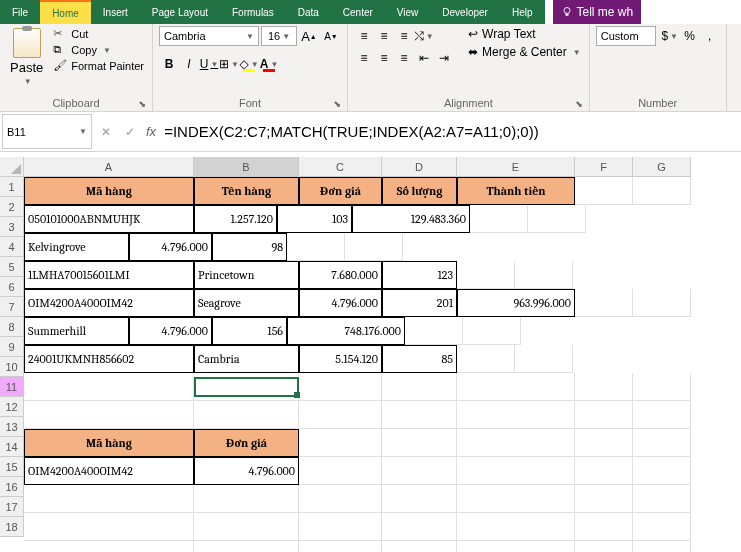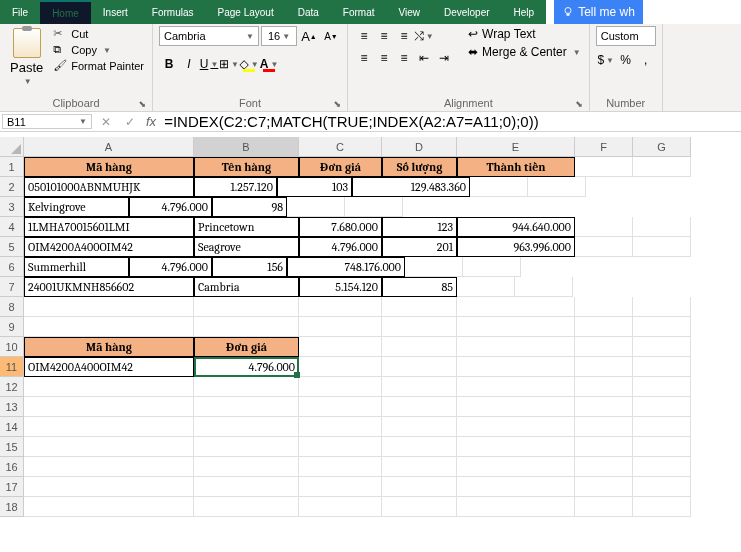--- a/index.html
+++ b/index.html
@@ -2,23 +2,23 @@
 <html><head>
 <meta charset="utf-8">
 <style>
 * { box-sizing: border-box; margin: 0; padding: 0; font-family: 'Segoe UI', Tahoma, sans-serif; }
 body { background: #fff; font-size: 12px; overflow: hidden; width: 741px; height: 552px; }
 
 
 .tabs { display: flex; height: 24px; background: #fff; align-items: stretch; }
 .tab { padding: 4px 12px; font-size: 10px; cursor: pointer; color: #fff; background: #217346; display: flex; align-items: center; }
 .tab.file { background: #217346; }
-.tab.active { background: #0f172a; color: #217346; border-top: 2px solid #0f766e; }
+.tab.active { background: #fde047; color: #217346; border-top: 2px solid #f97316; }
 .tab.normal { background: #217346; color: #fff; }
-.tell-me { margin-left: 8px; display: flex; align-items: center; gap: 4px; color: #fff; background: #3b82f6; padding: 0 8px; }
+.tell-me { margin-left: 8px; display: flex; align-items: center; gap: 4px; color: #fff; background: #701a75; padding: 0 8px; }
 .bulb { width: 12px; height: 12px; }
 
 
 .ribbon { display: flex; height: 88px; border-bottom: 1px solid #d4d4d4; background: #f3f2f1; }
 .group { border-right: 1px solid #d4d4d4; padding: 2px 6px 0 6px; display: flex; flex-direction: column; justify-content: space-between; }
 .group-body { display: flex; gap: 4px; align-items: flex-start; flex: 1; }
 .group-label { text-align: center; font-size: 11px; color: #666; padding: 2px 0; position: relative; }
 .group-label .dlg { position: absolute; right: 0; bottom: 2px; font-size: 9px; color: #666; }
 
 
@@ -39,63 +39,63 @@
 .bold { font-weight: bold; } .italic { font-style: italic; } .underline { text-decoration: underline; }
 
 
 .align-col { display: flex; flex-direction: column; gap: 2px; }
 .align-row { display: flex; gap: 0; }
 
 
 .num-combo { width: 60px; height: 20px; border: 1px solid #ababab; background: #fff; font-size: 11px; padding: 0 4px; display: flex; align-items: center; }
 
 
-.fbar-row { display: flex; height: 20px; border-bottom: 1px solid #d4d4d4; align-items: stretch; background: #fff; }
+.fbar-row { display: flex; height: 40px; border-bottom: 1px solid #d4d4d4; align-items: stretch; background: #fff; }
 .namebox { width: 90px; border: 1px solid #ccc; margin: 2px; display: flex; align-items: center; padding: 0 4px; font-size: 11px; justify-content: space-between; }
 .fx-area { display: flex; align-items: center; flex: 1; }
 .fxbtn { width: 24px; display: flex; align-items: center; justify-content: center; color: #999; font-size: 12px; }
 .fxlabel { font-style: italic; font-size: 13px; color: #666; margin: 0 4px; }
 .formula-input { flex: 1; font-size: 15px; padding: 0 4px; border: none; outline: none; }
 
 
 .grid-wrap { display: flex; height: calc(552px - 24px - 88px - 24px - 5px); }
 .corner { width: 24px; height: 20px; background: #f0f0f0; border-right: 1px solid #ccc; border-bottom: 1px solid #ccc; position: relative; }
 .corner::after { content:''; position:absolute; right:2px; bottom:2px; border:5px solid transparent; border-right-color:#b7b7b7; border-bottom-color:#b7b7b7; }
 .colheads { display: flex; height: 20px; }
 .colhead { background: #f0f0f0; border-right: 1px solid #ccc; border-bottom: 1px solid #ccc; text-align: center; font-size: 11px; line-height: 20px; color: #555; }
 .colhead.sel { background: #d2d2d2; }
 .rowheads { display: flex; flex-direction: column; }
 .rowhead { width: 24px; height: 20px; background: #f0f0f0; border-right: 1px solid #ccc; border-bottom: 1px solid #ccc; text-align: center; font-size: 11px; line-height: 20px; color: #555; }
-.rowhead.sel { background: #fdba74; }
+.rowhead.sel { background: #f0abfc; }
 .cells { position: relative; }
-.row { display: flex; height: 20px; }
+.row { display: flex; height: 28px; }
 .cell { border-right: 1px solid #e0e0e0; border-bottom: 1px solid #e0e0e0; font-size: 12px; padding: 0 3px; white-space: nowrap; overflow: hidden; display: flex; align-items: center; font-family: Cambria, Georgia, serif; }
 .cell.r { justify-content: flex-end; }
 .hdr { background: #f4b183; font-weight: bold; justify-content: center; border: 1px solid #000 !important; }
 .bord { border: 1px solid #000 !important; }
 .active-cell { position: absolute; border: 2px solid #217346; pointer-events: none; }
 .active-cell::after { content:''; position:absolute; right:-3px; bottom:-3px; width:6px; height:6px; background:#217346; }
 
 .cw-A { width: 170px; } .cw-B { width: 105px; } .cw-C { width: 83px; }
 .cw-D { width: 75px; } .cw-E { width: 118px; } .cw-F { width: 58px; } .cw-G { width: 58px; }
 
 .dd { font-size: 8px; color: #666; margin-left: 2px; }
 .color-bar { position: absolute; bottom: 1px; left: 3px; right: 3px; height: 3px; }
 </style>
 </head>
 <body>
 
 <div class="tabs">
   <div class="tab file">File</div>
   <div class="tab active">Home</div>
   <div class="tab normal">Insert</div>
+  <div class="tab normal">Page Layout</div>
   <div class="tab normal">Formulas</div>
-  <div class="tab normal">Page Layout</div>
   <div class="tab normal">Data</div>
-  <div class="tab normal">Format</div>
+  <div class="tab normal">Center</div>
   <div class="tab normal">View</div>
   <div class="tab normal">Developer</div>
   <div class="tab normal">Help</div>
   <div class="tell-me">
     <svg class="bulb" viewBox="0 0 16 16">
         <circle cx="8" cy="6" r="4" fill="none" stroke="#fff" stroke-width="1.2"></circle>
         <rect x="6" y="10" width="4" height="3" fill="#fff"></rect>
       </svg>
     <span>Tell me wh</span>
   </div>
@@ -192,21 +192,21 @@
             <span>⬌</span>
             <span>Merge &amp; Center</span>
             <span class="dd">▼</span>
           </div>
       </div>
     </div>
     <div class="group-label"><span>Alignment</span><span class="dlg">⬊</span></div>
   </div>
 
   <div class="group" style="min-width:70px;">
-    <div class="group-body" style="flex-direction:column;">
+    <div class="group-body" style="flex-direction:row;">
       <div class="num-combo">
           <span>Custom</span>
         </div>
       <div class="align-row">
         <div class="rbtn">$<span class="dd">▼</span></div>
         <div class="rbtn">%</div>
         <div class="rbtn">,</div>
       </div>
     </div>
     <div class="group-label"><span>Number</span></div>
@@ -287,21 +287,20 @@
           <div class="cell bord r cw-C">4.796.000</div>
           <div class="cell bord r cw-D">98</div>
           <div class="cell cw-F"></div>
           <div class="cell cw-G"></div>
         </div>
       <div class="row">
           <div class="cell bord cw-A">1LMHA70015601LMI</div>
           <div class="cell bord cw-B">Princetown</div>
           <div class="cell bord r cw-C">7.680.000</div>
           <div class="cell bord r cw-D">123</div>
-          <div class="cell bord r cw-E">944.640.000</div>
           <div class="cell cw-F"></div>
           <div class="cell cw-G"></div>
         </div>
       <div class="row">
           <div class="cell bord cw-A">OIM4200A400OIM42</div>
           <div class="cell bord cw-B">Seagrove</div>
           <div class="cell bord r cw-C">4.796.000</div>
           <div class="cell bord r cw-D">201</div>
           <div class="cell bord r cw-E">963.996.000</div>
           <div class="cell cw-F"></div>

